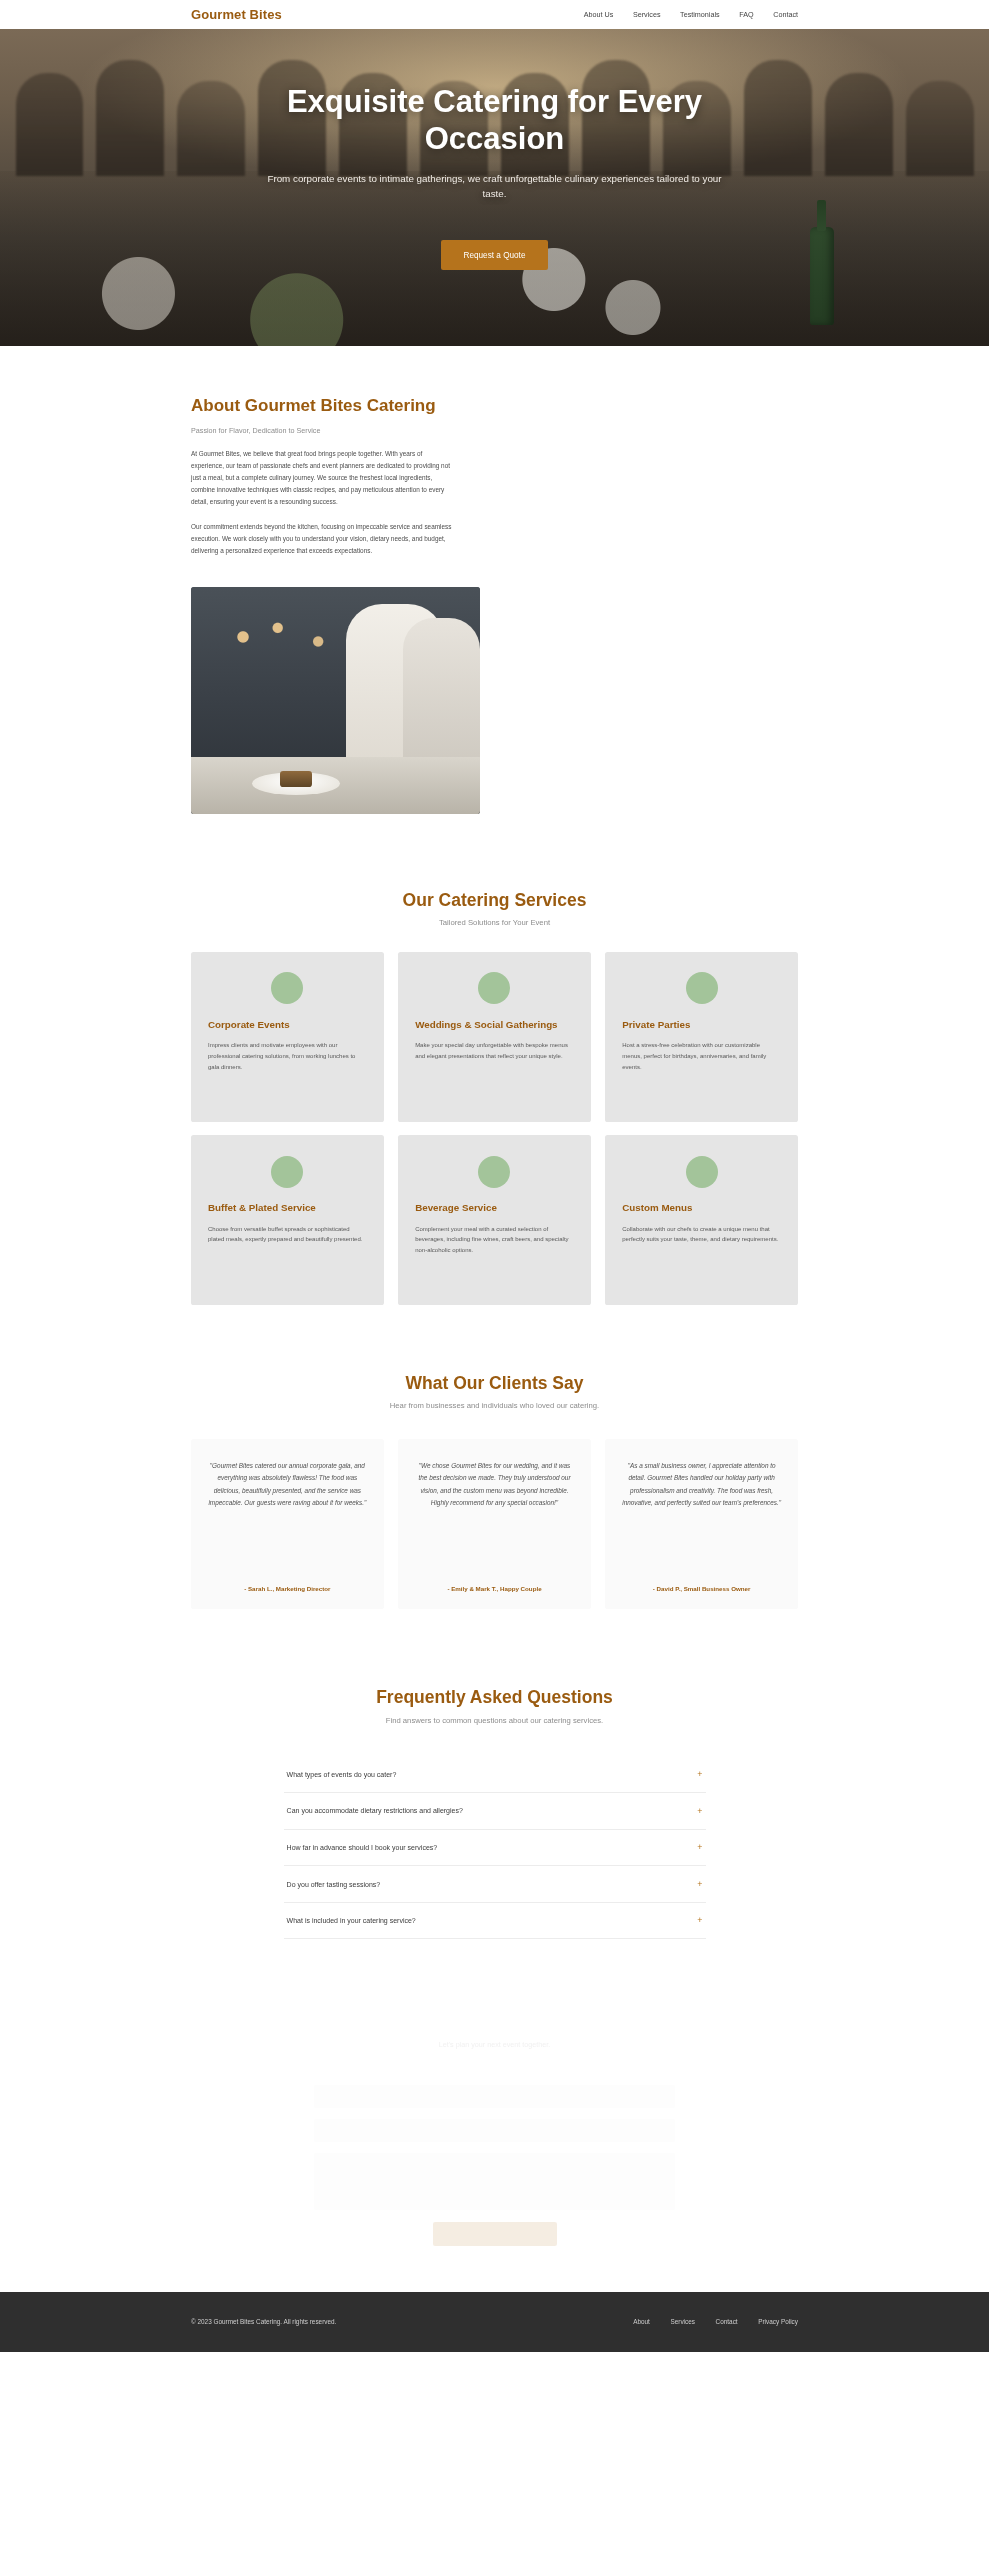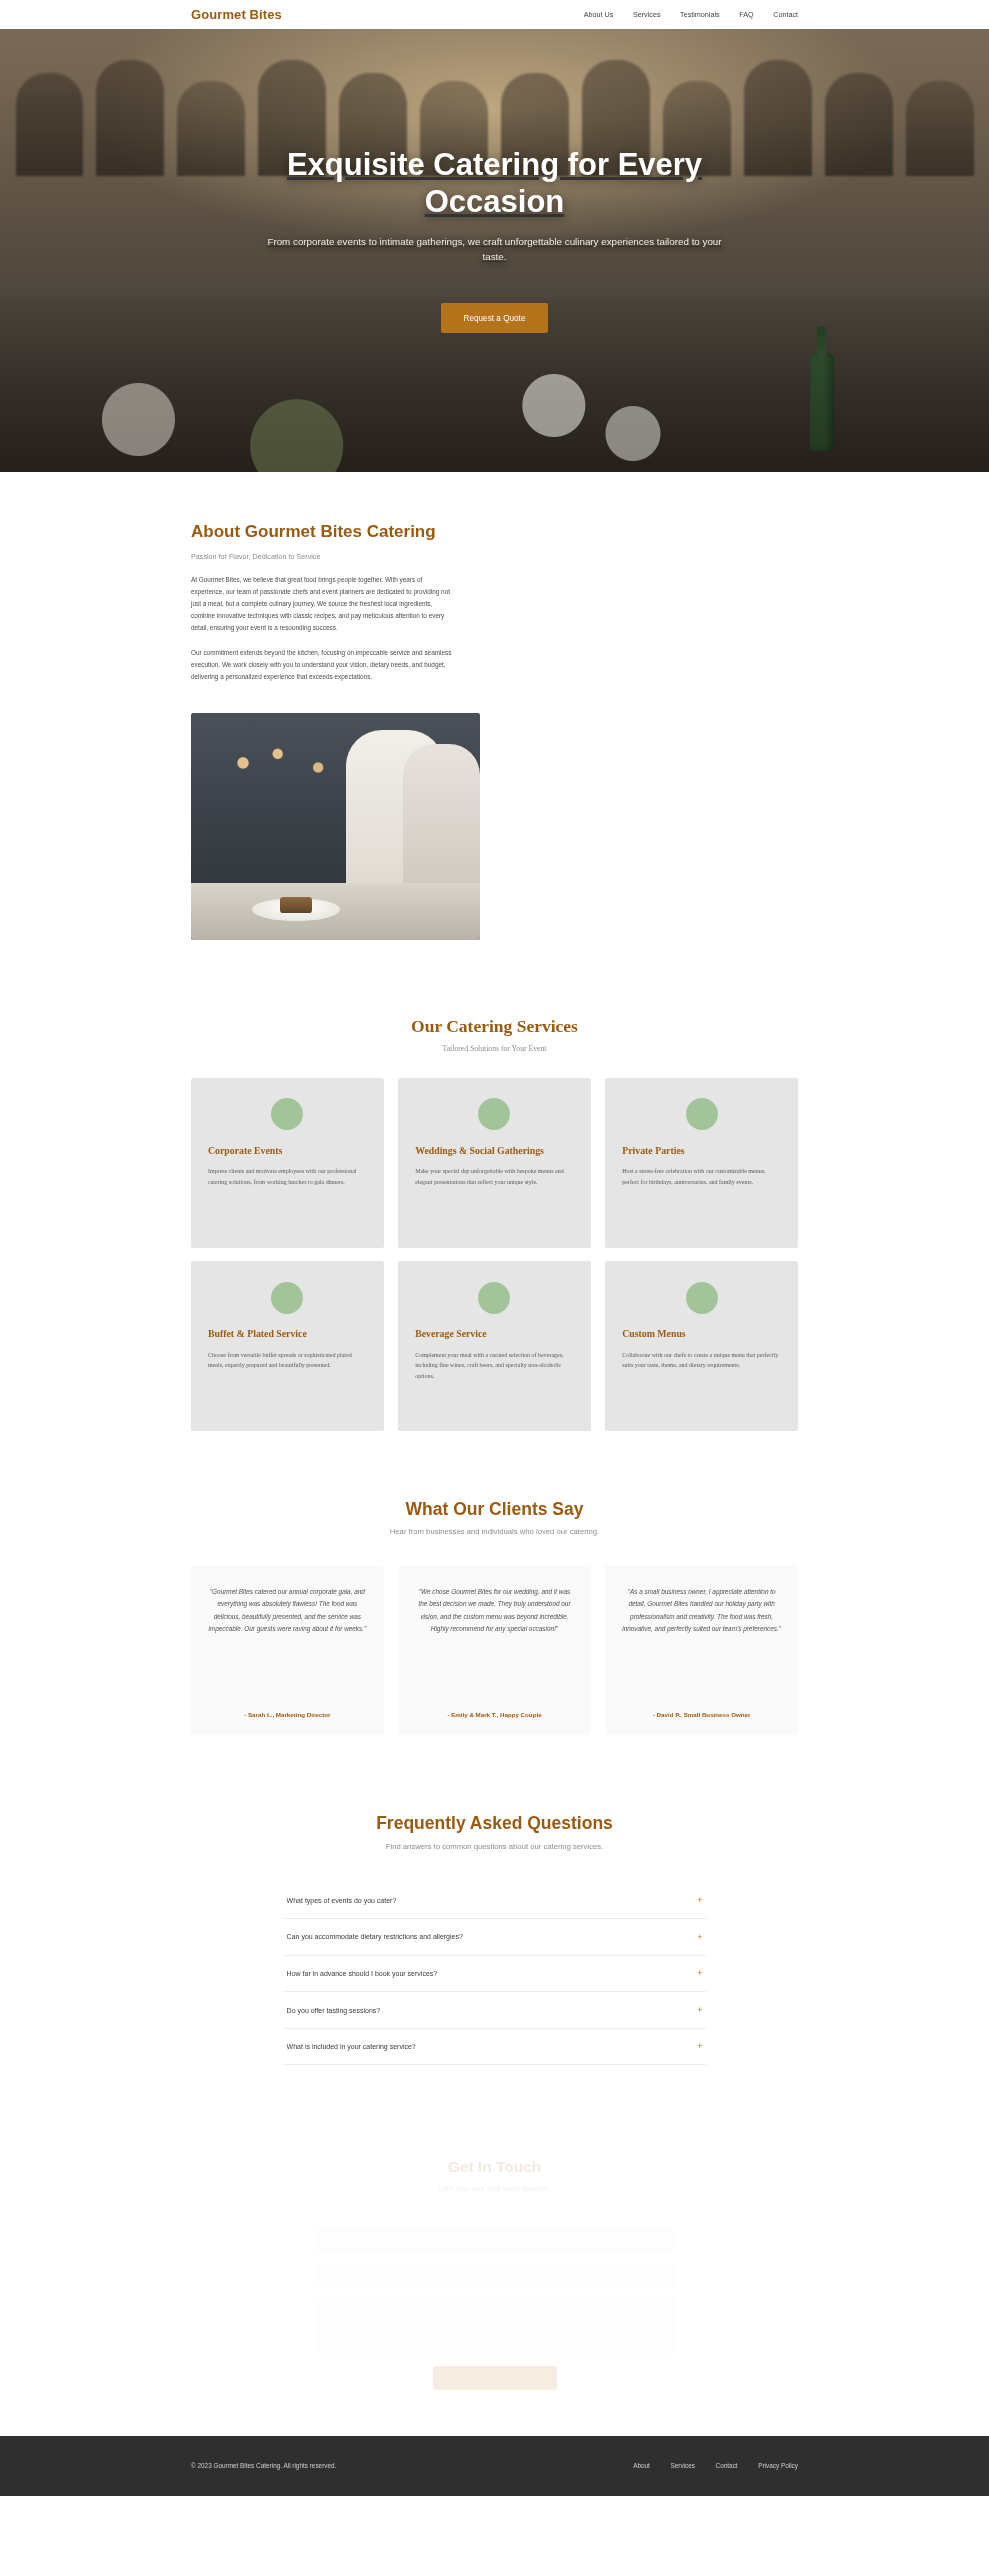--- a/index.html
+++ b/index.html
@@ -30,27 +30,26 @@
   }
   .nav-links { display: flex; align-items: center; gap: 19.6px; }
   .nav-link {
     font-size: 7.2px;
     color: #444;
     text-decoration: none;
   }
 
   
   .hero {
-    height: 443px;
+    height: 317px;
     position: relative;
     overflow: hidden;
     display: flex;
     align-items: center;
     justify-content: center;
-    text-decoration: underline;
   }
   .hero-bg {
     position: absolute;
     inset: 0;
     background:
       radial-gradient(ellipse 60% 45% at 50% 18%, rgba(255,226,170,.55), rgba(120,80,40,0) 70%),
       linear-gradient(180deg, #7b6a56 0%, #6d5e4c 22%, #5a4f42 44%, #4a443c 66%, #3a352f 100%);
   }
   
   .hero-people {
@@ -193,21 +192,21 @@
     width: 88px; height: 23px; border-radius: 50%;
     background: radial-gradient(ellipse at 50% 40%, #ffffff, #e2ded4);
   }
   .plate-food {
     position: absolute; left: 89px; bottom: 27px;
     width: 32px; height: 15.5px; border-radius: 3.1px;
     background: linear-gradient(180deg,#8f6a3d,#5d4526);
   }
 
   
-  .services { background: #ffffff; padding: 30px 16px 41px; text-align: center; font-family: Liberation Serif, serif; }
+  .services { background: #ffffff; padding: 30px 16px 41px; text-align: center; }
   .section-title {
     color: #9a5b10;
     font-size: 17.5px;
     font-weight: bold;
   }
   .section-sub {
     color: #8d8d8d;
     font-size: 7.7px;
     margin-top: 7.2px;
   }
@@ -477,21 +476,20 @@
 
     <div class="faq-item">
       <span class="faq-q">What is included in your catering service?</span>
       <span class="faq-plus">+</span>
     </div>
 
   </div>
 </section>
 
 <section class="contact">
-  <h2 class="contact-title">Get In Touch</h2>
   <div class="contact-sub">Let's plan your next event together.</div>
   <div class="contact-form">
     <div class="contact-row"></div>
     <div class="contact-row"></div>
     <div class="contact-row tall"></div>
     <div class="contact-btn"></div>
   </div>
 </section>
 
 <footer class="footer">

